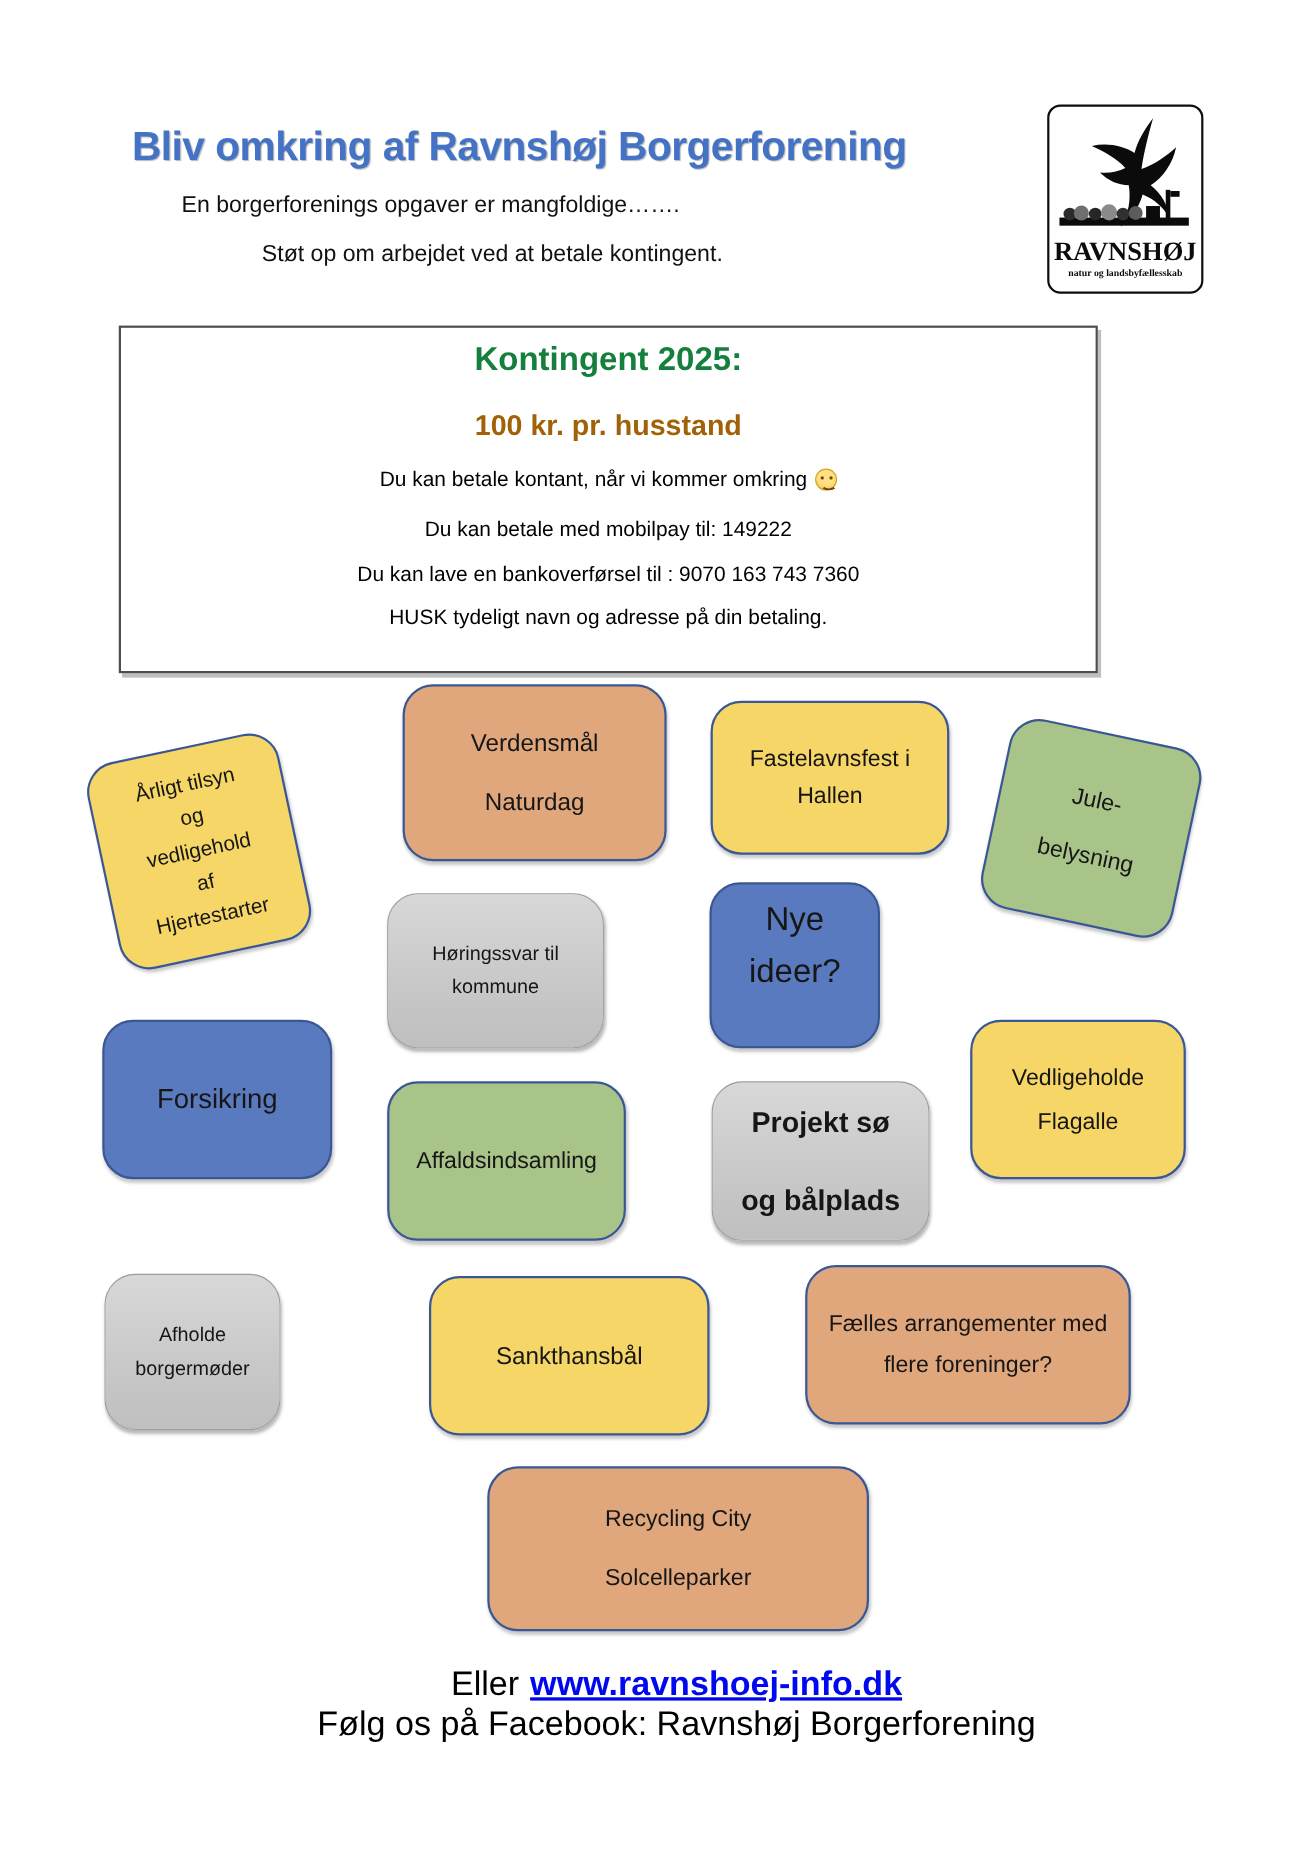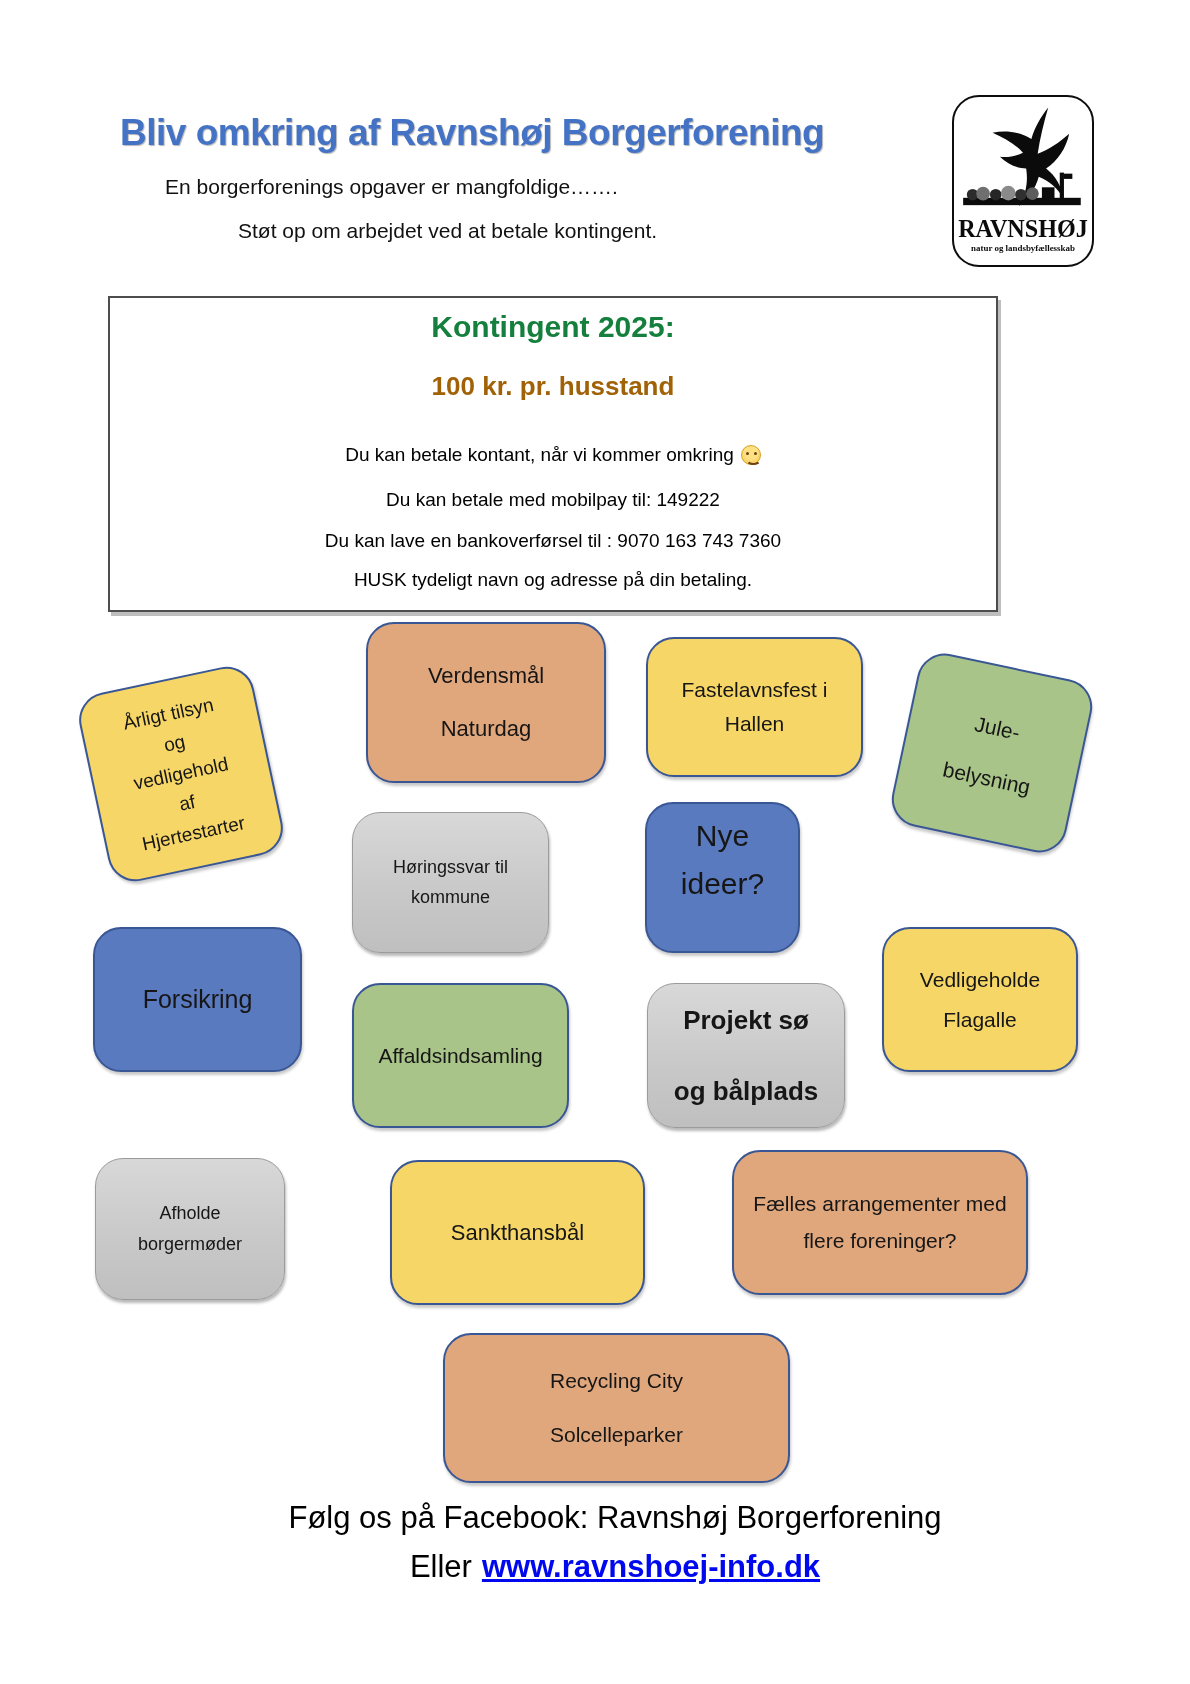--- a/index.html
+++ b/index.html
@@ -15,34 +15,34 @@
   .page-title {
     left:120px; top:112px; font-size:37px; font-weight:bold; letter-spacing:-0.5px;
     color:#4472C4; text-shadow:1px 1px 1px rgba(90,90,90,0.45); white-space:nowrap;
   }
   .intro-1 { left:165px; top:175px; font-size:21px; }
   .intro-2 { left:238px; top:219px; font-size:21px; }
 
   
   .logo-box {
     left:952px; top:95px; width:142px; height:172px;
-    border:2.5px solid #0d0d0d; border-radius:27px; background:#fff; overflow:hidden;
+    border:2.5px solid #0d0d0d; border-radius:12px; background:#fff; overflow:hidden;
   }
   .logo-box svg { display:block; width:100%; height:100%; }
 
   
   .k-box {
     left:108px; top:296px; width:890px; height:316px; background:#fff;
     border:2px solid #4d4d4d; box-shadow:3px 4px 0 rgba(110,110,110,0.45);
     display:flex; flex-direction:column; align-items:center; text-align:center;
   }
   .k-heading { margin-top:12px; font-size:30px; font-weight:bold; color:#15803d; }
   .k-price   { margin-top:27px; font-size:26px; font-weight:bold; color:#a16207; }
   .k-line    { font-size:19px; color:#000; }
-  .k-line.l1 { margin-top:42px; }
+  .k-line.l1 { margin-top:24px; }
   .k-line.l2 { margin-top:23px; }
   .k-line.l3 { margin-top:19px; }
   .k-line.l4 { margin-top:17px; }
 
   .smiley { display:inline-block; width:20px; height:20px; border-radius:50%;
     background:radial-gradient(circle at 50% 38%, #ffe082 0 45%, #f7c142 100%);
     border:1px solid #d7a021; position:relative; vertical-align:-4px; margin-left:7px; }
   .smiley::before { content:""; position:absolute; left:4px; top:6px; width:3px; height:3px;
     border-radius:50%; background:#6d4313; box-shadow:8px 0 0 #6d4313; }
   .smiley::after { content:""; position:absolute; left:4px; top:8px; width:11px; height:7px;
@@ -65,21 +65,21 @@
   #c-hjertestarter { left:92px;  top:678px;  width:178px; height:192px; transform:rotate(-12deg); font-size:19px; line-height:1.6; }
   #c-verdensmaal   { left:366px; top:622px;  width:240px; height:161px; font-size:22px; line-height:2.4; }
   #c-fastelavnsfest{ left:646px; top:637px;  width:217px; height:140px; font-size:21px; line-height:1.6; }
   #c-julebelysning { left:903px; top:665px;  width:178px; height:176px; transform:rotate(12deg); font-size:21px; line-height:2.45; }
   #c-hoeringssvar  { left:352px; top:812px;  width:197px; height:141px; font-size:18px; line-height:1.65; }
   #c-nyeideer      { left:645px; top:802px;  width:155px; height:151px; font-size:30px; line-height:1.6; padding-bottom:41px; }
   #c-forsikring    { left:93px;  top:927px;  width:209px; height:145px; font-size:25px; }
   #c-affaldsindsamling { left:352px; top:983px; width:217px; height:145px; font-size:21px; }
   #c-projektsoe    { left:647px; top:983px;  width:198px; height:145px; font-size:26px; line-height:2.7;font-weight:bold; }
   #c-flagalle      { left:882px; top:927px;  width:196px; height:145px; font-size:21px; line-height:1.9; }
-  #c-borgermoeder  { left:95px;  top:1158px; width:190px; height:142px; font-size:18px; line-height:1.7; }
+  #c-borgermoeder  { left:95px;  top:1158px; width:160px; height:142px; font-size:18px; line-height:1.7; }
   #c-sankthansbaal { left:390px; top:1160px; width:255px; height:145px; font-size:22px; }
   #c-faelles       { left:732px; top:1150px; width:296px; height:145px; font-size:21px; line-height:1.75; }
   #c-recycling     { left:443px; top:1333px; width:347px; height:150px; font-size:21px; line-height:2.55; }
 
   
   .footer-wrap { left:40px; top:1500px; width:1150px; text-align:center; }
   .footer-line { font-size:31px; color:#000; }
   .footer-line.second { margin-top:13px; }
   .site-link { color:#0008EE; font-weight:bold; text-decoration:underline; margin-left:10px; cursor:pointer; }
 </style>
@@ -142,17 +142,17 @@
 Flagalle</div>
 <div class="card gray" id="c-borgermoeder">Afholde
 borgermøder</div>
 <div class="card yellow" id="c-sankthansbaal">Sankthansbål</div>
 <div class="card orange" id="c-faelles">Fælles arrangementer med
 flere foreninger?</div>
 <div class="card orange" id="c-recycling">Recycling City
 Solcelleparker</div>
 
 <div class="abs footer-wrap">
-  <div class="footer-line">Følg os på Facebook: Ravnshøj Borgerforening</div>
   <div class="footer-line second">
     <span>Eller</span><a class="site-link">www.ravnshoej-info.dk</a>
   </div>
+  <div class="footer-line">Følg os på Facebook: Ravnshøj Borgerforening</div>
 </div>
 
 </body></html>

